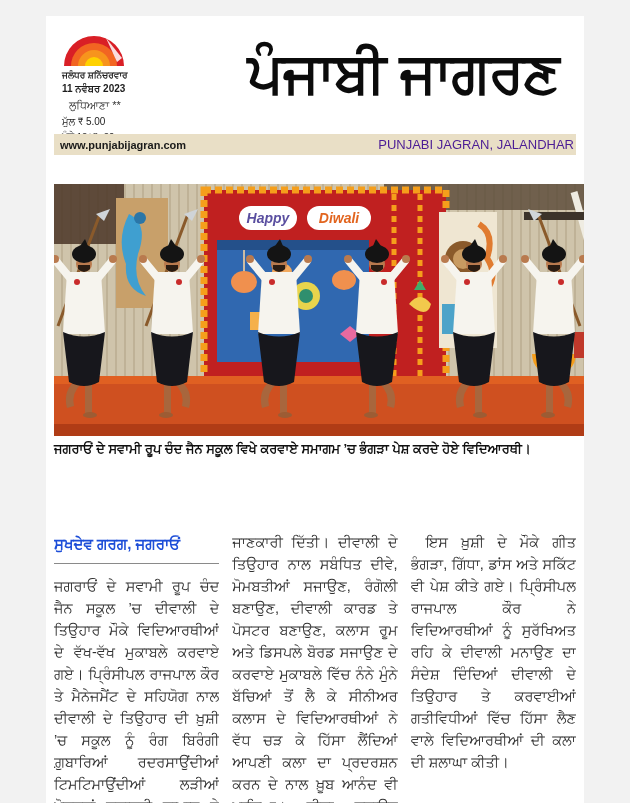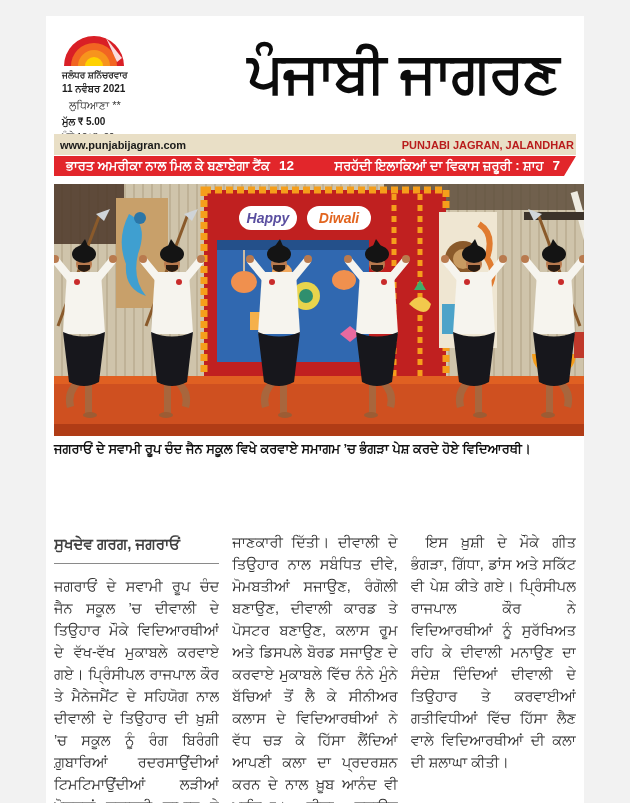--- a/index.html
+++ b/index.html
@@ -5,32 +5,32 @@
   html,body{margin:0;padding:0;background:#f2f2f2;}
   .page{position:relative;width:538px;height:803px;background:#ffffff;overflow:hidden;
         font-family:"Liberation Sans",sans-serif;margin:16px auto;}
   
   .masthead{position:absolute;top:0;left:0;right:0;height:118px;background:#fff;}
   .logo{position:absolute;left:16px;top:12px;width:64px;height:40px;}
   .dateline{position:absolute;left:16px;top:54px;color:#1c1c1c;}
   .dl1{font-size:9px;font-weight:bold;}
   .dl2{font-size:10px;font-weight:bold;margin-top:2px;}
   .dl3{font-size:11px;margin-top:4px;color:#333;text-align:center;}
-  .dl4{font-size:10px;font-weight:bold;margin-top:4px;}
+  .dl4{font-size:10px;font-weight:normal;margin-top:4px;}
   .dl5{font-size:9.5px;margin-top:2px;color:#222;}
   .mast-title{position:absolute;left:90px;top:0;width:534px;height:114px;
       display:flex;align-items:center;justify-content:center;
       font-size:56px;font-weight:bold;color:#0b0b0b;white-space:nowrap;overflow:hidden;
       letter-spacing:-1px;}
   
   .infobar{position:absolute;top:118px;left:8px;right:8px;height:21px;
       background:var(--strip-tan,#e9dfc6);display:flex;align-items:center;}
   .website{font-weight:bold;font-size:11px;margin-left:6px;color:#1a1a1a;}
   .calendar{font-size:11px;margin-left:80px;color:#333;}
-  .edition{font-weight:bold;font-size:11px;margin-left:auto;margin-right:2px;color:#b91c1c;}
+  .edition{font-weight:normal;font-size:13px;margin-left:auto;margin-right:2px;color:#4c1d95;}
   
   .teasers{position:absolute;top:140px;left:8px;right:8px;height:20px;
       background:var(--accent-red,#e2262b);color:#fff;display:flex;align-items:center;
       font-weight:bold;font-size:13px;}
   .teaser-left{margin-left:12px;display:flex;align-items:baseline;}
   .teaser-right{margin-left:auto;margin-right:16px;display:flex;align-items:baseline;}
   .page-num{margin-left:9px;font-size:13.5px;}
   .teasers::after{content:"";position:absolute;right:0;bottom:0;width:0;height:0;
       border-bottom:20px solid #fff;border-left:12px solid transparent;}
   
@@ -39,21 +39,21 @@
   
   .caption{position:absolute;top:425px;left:8px;right:8px;font-size:13px;font-weight:bold;
       color:#101010;}
   .headline{position:absolute;top:446px;left:8px;right:8px;height:66px;
       font-size:40px;font-weight:bold;color:var(--headline-ink,#0e0e0e);
       white-space:nowrap;overflow:hidden;letter-spacing:-0.5px;line-height:1.35;}
   
   .article{position:absolute;top:515px;left:8px;right:8px;bottom:3px;display:flex;gap:13px;}
   .col{flex:1;overflow:hidden;font-size:14.5px;line-height:1.52;
       color:var(--body-ink,#303030);text-align:justify;}
-  .byline{font-weight:bold;font-size:15px;color:#404040;margin:2px 0 7px;}
+  .byline{font-weight:bold;font-size:15px;color:#1d4ed8;margin:2px 0 7px;}
   .rule{border:none;border-top:1.5px solid #8a8a8a;margin:0 0 11px;}
   .col p{margin:0;}
   .col p.indent{text-indent:15px;}
 </style>
 </head>
 <body>
 
 <div class="page">
 
   <div class="masthead">
@@ -61,43 +61,33 @@
       <svg width="64" height="40" viewBox="0 0 64 40">
         <path d="M2,38 A30,30 0 0 1 62,38 Z" fill="#d91f26"></path>
         <path d="M9,38 A23,23 0 0 1 55,38 Z" fill="#f26522"></path>
         <path d="M16,38 A16,16 0 0 1 48,38 Z" fill="#f7941d"></path>
         <path d="M23,38 A9,9 0 0 1 41,38 Z" fill="#ffd200"></path>
         <path d="M44,10 L60,30 L55,34 Z" fill="#ffffff" opacity="0.85"></path>
       </svg>
     </div>
     <div class="dateline">
       <div class="dl1">ਜਲੰਧਰ ਸ਼ਨਿੱਚਰਵਾਰ</div>
-      <div class="dl2">11 ਨਵੰਬਰ 2021</div>
+      <div class="dl2">11 ਨਵੰਬਰ 2023</div>
       <div class="dl3">ਲੁਧਿਆਣਾ **</div>
       <div class="dl4">ਮੁੱਲ ₹ 5.00</div>
       <div class="dl5">ਪੰਨੇ 12+8=20</div>
     </div>
     <div class="mast-title">ਪੰਜਾਬੀ ਜਾਗਰਣ</div>
   </div>
 
   <div class="infobar">
     <span class="website">www.punjabijagran.com</span>
     <span class="edition">PUNJABI JAGRAN, JALANDHAR</span>
   </div>
 
-  <div class="teasers">
-    <span class="teaser-left">
-      <span>ਭਾਰਤ ਅਮਰੀਕਾ ਨਾਲ ਮਿਲ ਕੇ ਬਣਾਏਗਾ ਟੈਂਕ</span>
-      <span class="page-num">12</span>
-    </span>
-    <span class="teaser-right">
-      <span>ਸਰਹੱਦੀ ਇਲਾਕਿਆਂ ਦਾ ਵਿਕਾਸ ਜ਼ਰੂਰੀ : ਸ਼ਾਹ</span>
-      <span class="page-num">7</span>
-    </span>
-  </div>
 
   <div class="photo">
     <svg width="614" height="252" viewBox="0 0 614 252">
       <defs>
         <pattern id="wallStripes" width="9" height="20" patternUnits="userSpaceOnUse">
           <rect width="9" height="20" fill="#cfc4ab"></rect>
           <rect x="7" width="2" height="20" fill="#bfb297"></rect>
         </pattern>
         <g id="dancer">
           <path d="M-6,122 Q-22,134 -17,152 L-10,150 Q-13,137 -2,127 Z" fill="#a8663d"></path>

